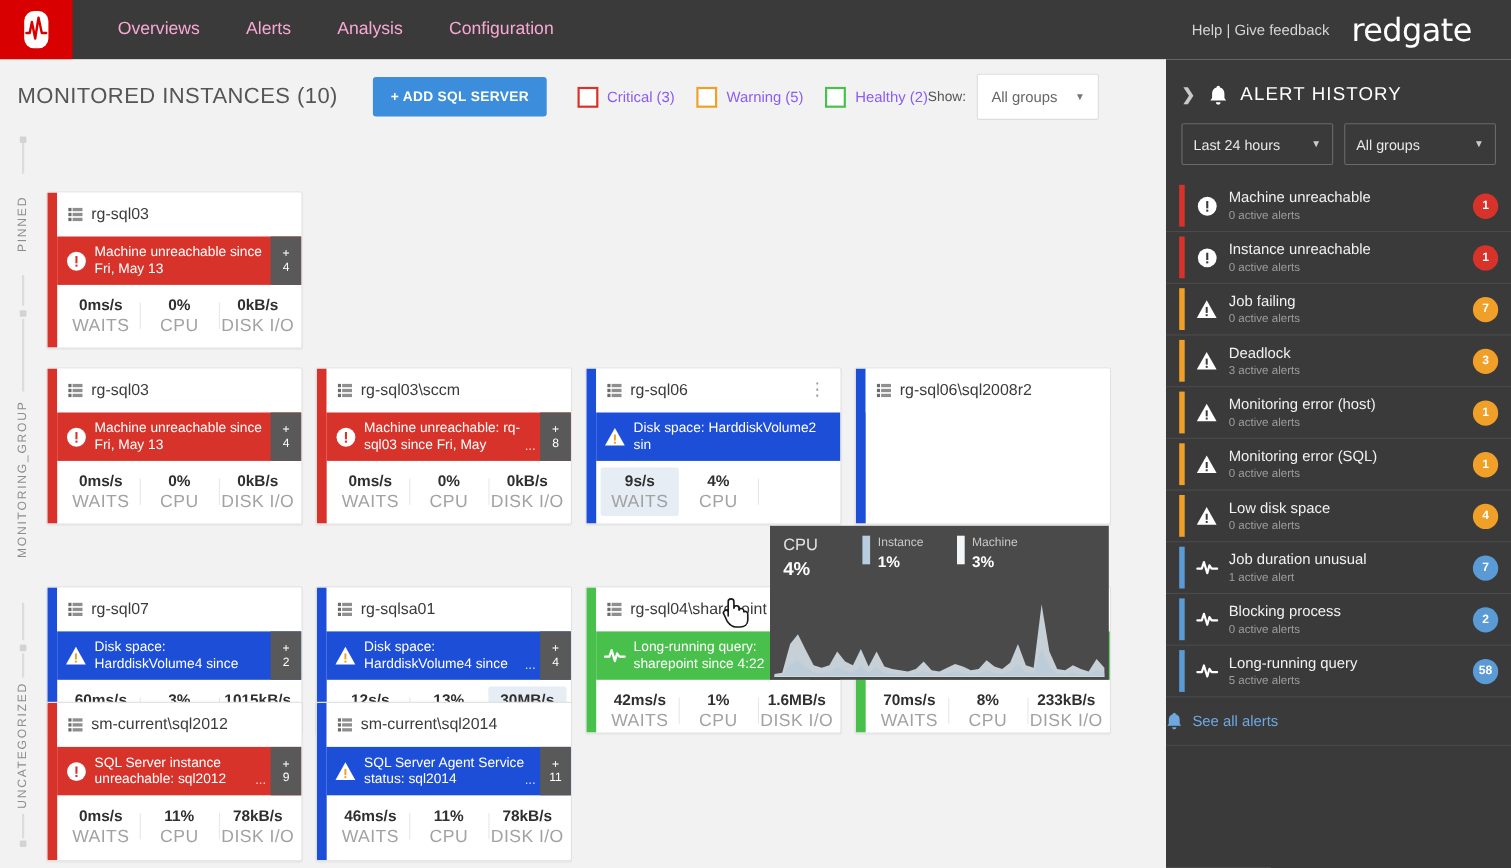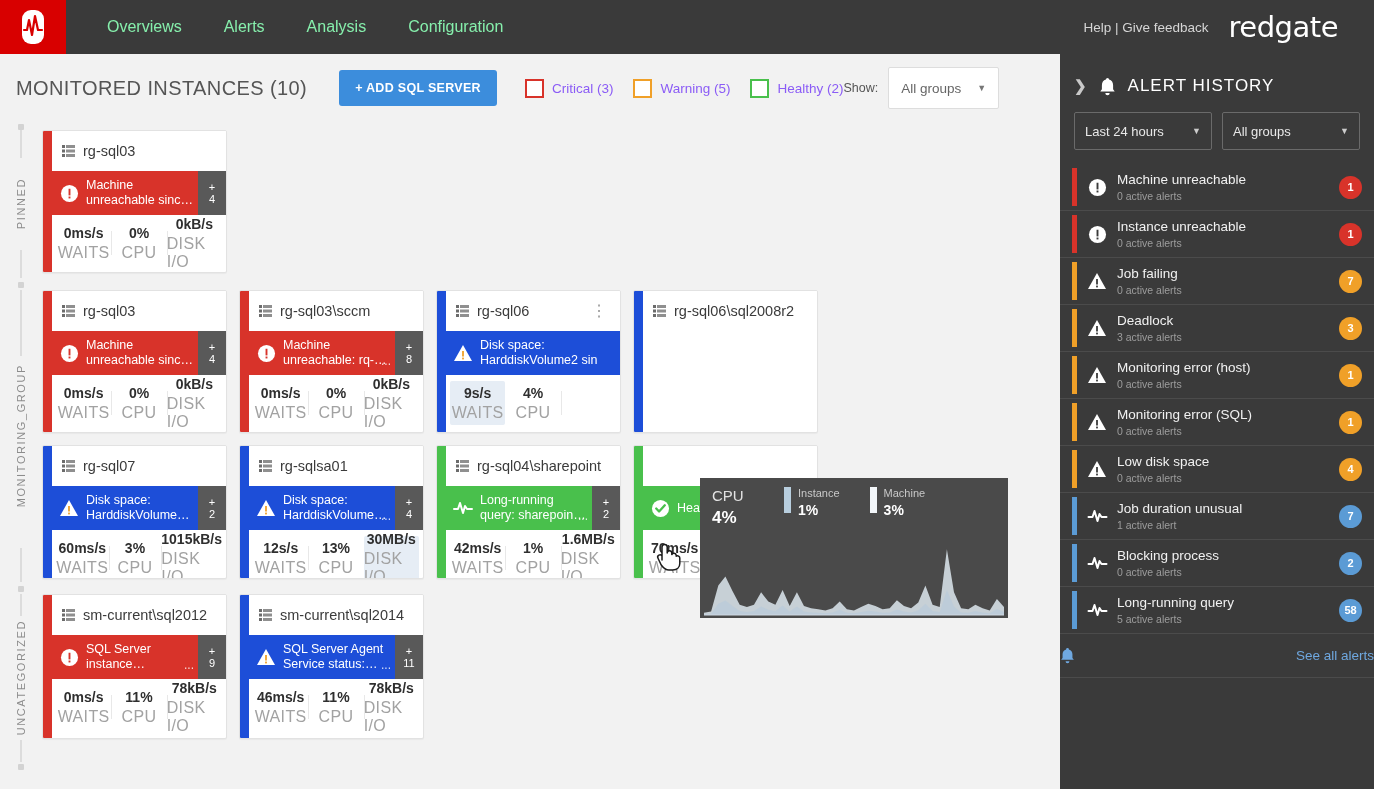--- a/index.html
+++ b/index.html
@@ -16,21 +16,21 @@
     display: flex; align-items: stretch;
     position: relative;
   }
   #logo-tile {
     width: 66px; background: #d80000;
     display: flex; align-items: center; justify-content: center;
   }
   #logo-tile svg { display: block; }
   #nav-links { display: flex; align-items: center; margin-left: 20px; }
   .nav-link {
-    color: #86efac; font-size: 16px; padding: 0 21px; line-height: 54px;
+    color: #f9a8d4; font-size: 16px; padding: 0 21px; line-height: 54px;
     text-decoration: none; cursor: pointer; white-space: nowrap;
   }
   #nav-right {
     margin-left: auto; display: flex; align-items: center;
     padding-right: 36px; gap: 20px;
   }
   #help-links { color: #d5d5d5; font-size: 13.5px; cursor: pointer; white-space: nowrap; }
   #brand-wordmark {
     color: #fff; font-size: 29px; letter-spacing: -0.5px;
     font-family: "DejaVu Sans", sans-serif; font-weight: 400;
@@ -85,24 +85,25 @@
     position: absolute; left: 20px; width: 2px; background: #dcdcdc;
   }
   .rail-dot {
     position: absolute; left: 18px; width: 6px; height: 6px;
     background: #d3d3d3; border-radius: 1px;
   }
 
   
   .cards-row { display: flex; gap: 12px; }
   .card {
-    width: 185px; background: #fff; border: 1px solid #e2e2e2;
+    width: 233px; background: #fff; border: 1px solid #e2e2e2;
     border-radius: 2px; overflow: hidden; position: relative;
     box-shadow: 0 1px 1px rgba(0,0,0,0.04);
     display: flex;
+    margin-top: 44px;
   }
   .card-stripe { width: 9px; flex: 0 0 9px; }
   .card-inner { flex: 1; min-width: 0; }
   .card-head {
     height: 40px; display: flex; align-items: center; padding: 0 10px;
     background: #fff; position: relative;
   }
   .srv-icon { margin-right: 7px; flex: 0 0 auto; display: block; }
   .card-title {
     font-size: 14.5px; color: #3b3b3b; white-space: nowrap;
@@ -190,21 +191,21 @@
   .ar-icon { flex: 0 0 40px; display: flex; align-items: center; justify-content: center; }
   .ar-txt { flex: 1; min-width: 0; }
   .ar-name { color: #f1f1f1; font-size: 13.5px; line-height: 16px; }
   .ar-sub { color: #9d9d9d; font-size: 10.5px; margin-top: 2px; }
   .ar-badge {
     width: 23px; height: 23px; border-radius: 50%; color: #fff; font-size: 11px;
     display: flex; align-items: center; justify-content: center; flex: 0 0 23px;
     font-weight: bold;
   }
   #see-all {
-    display: flex; align-items: center; justify-content: space-between; gap: 9px;
+    display: flex; align-items: center; justify-content: flex-start; gap: 9px;
     height: 44px; border-bottom: 1px solid #4b4b4b; cursor: pointer;
   }
   #see-all-txt { color: #6fa8e0; font-size: 13.5px; }
 </style>
 </head>
 <body>
 
 <div id="topnav">
   <div id="logo-tile">
     <svg width="30" height="34" viewBox="0 0 30 34">

